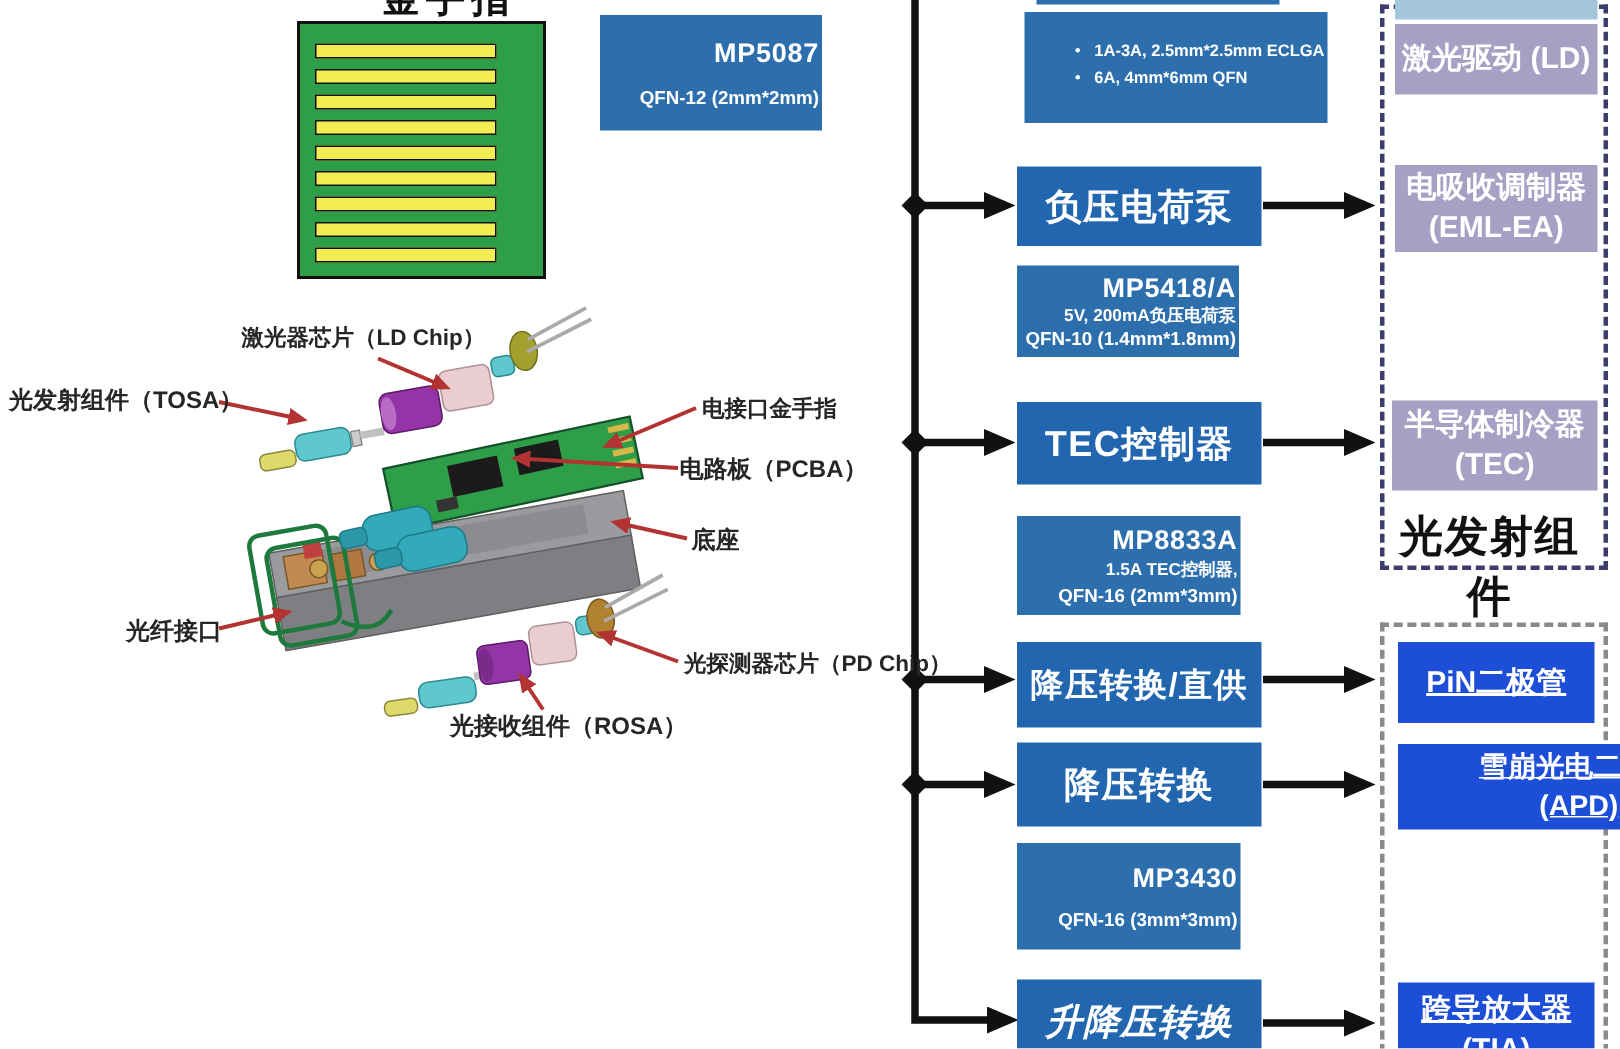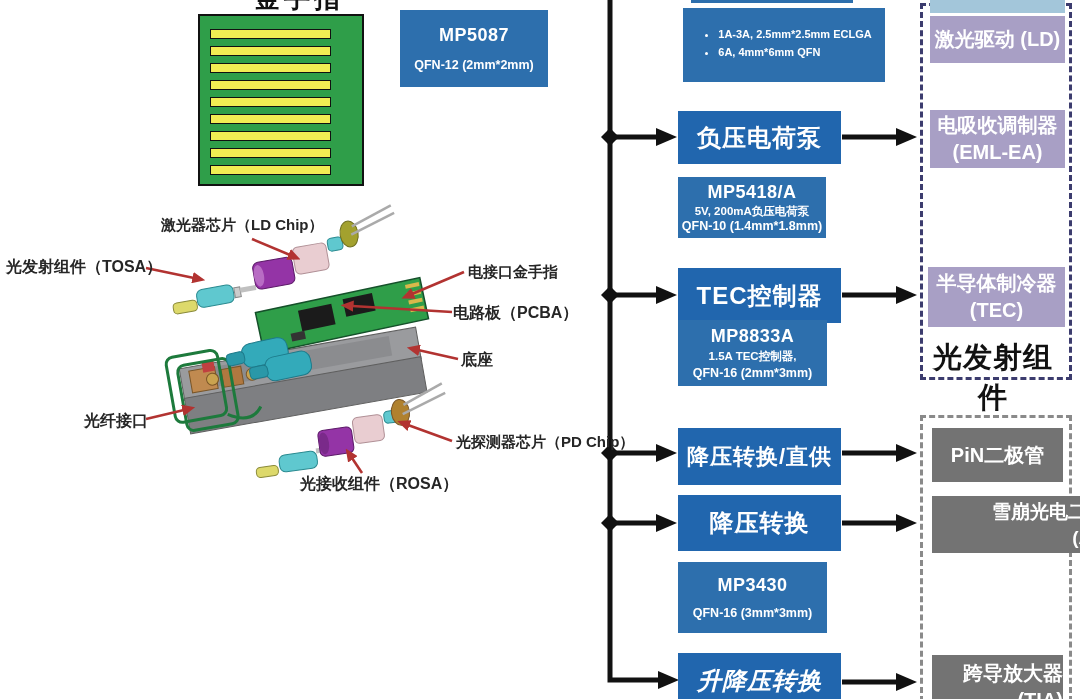--- a/index.html
+++ b/index.html
@@ -11,38 +11,38 @@
   .abs{position:absolute;}
   
   .fnbox{
     background:#2166ae;color:#fff;font-weight:bold;
     display:flex;align-items:center;justify-content:center;
     letter-spacing:1px;font-size:24px;z-index:3;
   }
   
   .chipbox{
     background:#2d6fad;color:#fff;z-index:3;
-    display:flex;flex-direction:column;align-items:center;justify-content:space-evenly;
+    display:flex;flex-direction:column;align-items:flex-end;justify-content:space-evenly;
     text-align:center;padding:4px 2px;box-sizing:border-box;
   }
   .chipbox .t{font-weight:bold;font-size:18px;letter-spacing:0.5px;}
   .chipbox .d{font-weight:bold;font-size:11.5px;line-height:1.25;}
   .chipbox .p{font-weight:bold;font-size:12.5px;}
   .chipbox ul{margin:2px 0 5px 0;padding-left:22px;text-align:left;}
   .chipbox li{font-weight:bold;font-size:11px;line-height:1.55;}
   
   .txgroup{border:3px dashed #3c3c6e;z-index:2;background:transparent;}
   .rxgroup{border:3px dashed #8a8a8a;z-index:2;background:transparent;}
   .txbox{
     background:#a89fc5;color:#fff;font-weight:bold;font-size:20px;line-height:1.35;
     display:flex;align-items:center;justify-content:center;text-align:center;z-index:3;
   }
   .rxbox{
-    background:#737373;color:#fff;font-weight:bold;font-size:20px;line-height:1.35;
-    display:flex;align-items:center;justify-content:center;text-align:right;z-index:3;
+    background:#1d4ed8;color:#fff;font-weight:bold;font-size:20px;line-height:1.35;
+    display:flex;align-items:center;justify-content:center;text-align:center;z-index:3;text-decoration:underline;
   }
   .grouplabel{
     color:#111;font-weight:bold;font-size:29px;letter-spacing:1px;
     text-align:center;z-index:3;
   }
   
   .callout{
     color:#262626;font-weight:bold;font-size:15px;white-space:nowrap;z-index:4;
   }
   .callout.big{font-size:16px;}
@@ -184,21 +184,21 @@
 <div class="abs fnbox" style="left:678px;top:111px;width:163px;height:53px;">负压电荷泵</div>
 
 <div class="abs chipbox" style="left:678px;top:177px;width:148px;height:61px;">
   <div class="t">MP5418/A</div>
   <div class="d">5V, 200mA负压电荷泵</div>
   <div class="p">QFN-10 (1.4mm*1.8mm)</div>
 </div>
 
 <div class="abs fnbox" style="left:678px;top:268px;width:163px;height:55px;">TEC控制器</div>
 
-<div class="abs chipbox" style="left:678px;top:320px;width:149px;height:66px;">
+<div class="abs chipbox" style="left:678px;top:344px;width:149px;height:66px;">
   <div class="t">MP8833A</div>
   <div class="d">1.5A TEC控制器,</div>
   <div class="p">QFN-16 (2mm*3mm)</div>
 </div>
 
 <div class="abs fnbox" style="left:678px;top:428px;width:163px;height:57px;font-size:22px;">降压转换/直供</div>
 
 <div class="abs fnbox" style="left:678px;top:495px;width:163px;height:56px;">降压转换</div>
 
 <div class="abs chipbox" style="left:678px;top:562px;width:149px;height:71px;">

